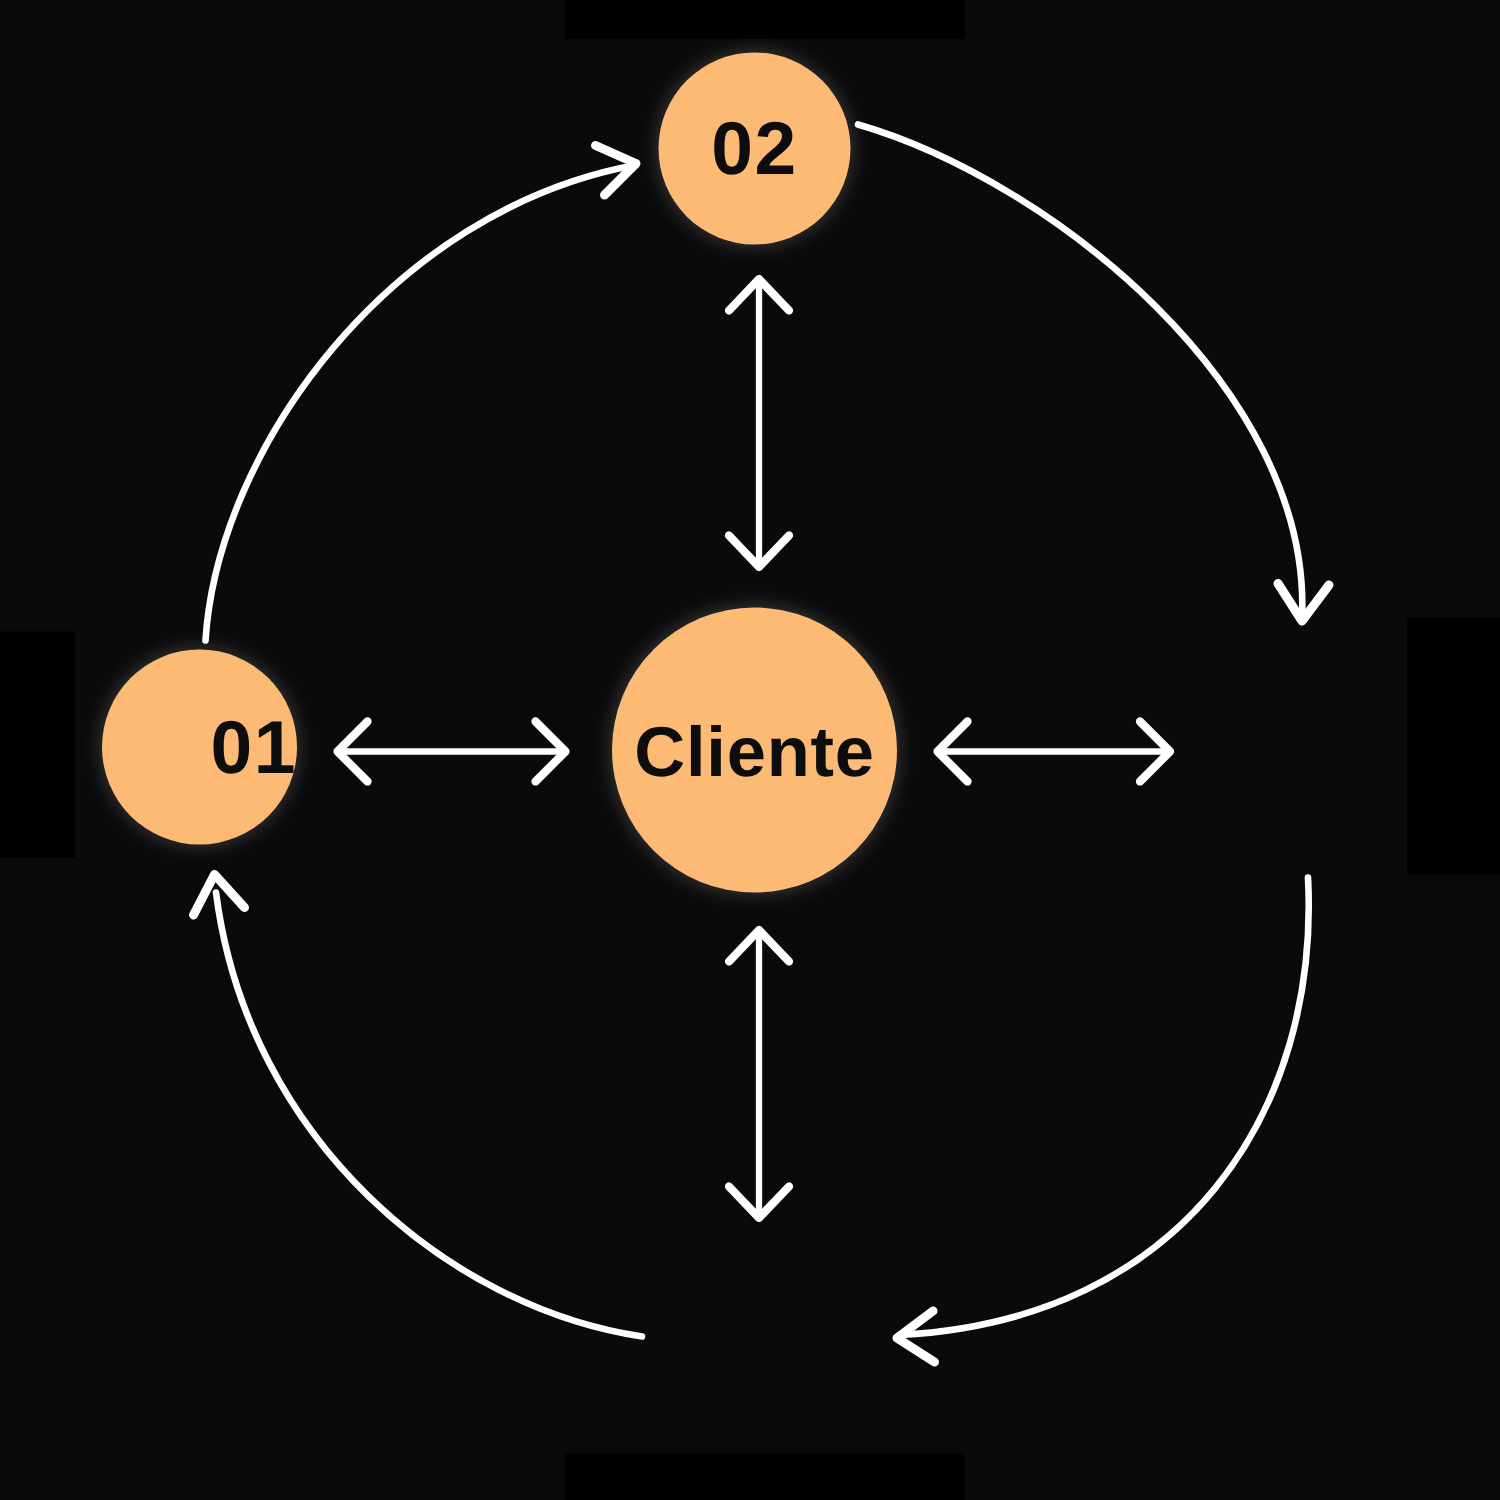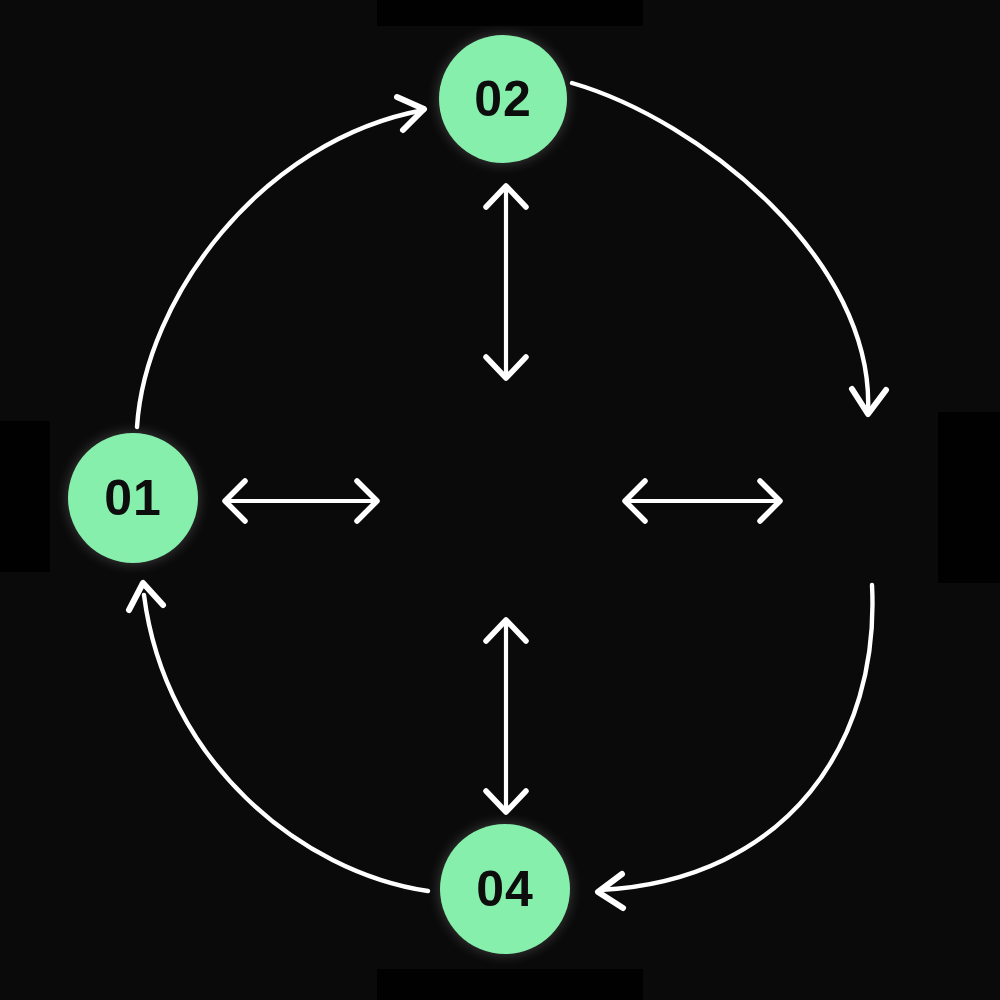--- a/index.html
+++ b/index.html
@@ -15,21 +15,21 @@
   .patch-right  { left:938px; top:412px; width:62px;  height:171px; }
 
   svg.arrow-layer { position:absolute; left:0; top:0; width:1000px; height:1000px; }
   .stroke { fill:none; stroke:#ffffff; stroke-linecap:round; stroke-linejoin:round; }
   .shaft   { stroke-width:4.2px; }
   .chev    { stroke-width:5.5px; }
   .arc     { stroke-width:4.4px; }
   .archev  { stroke-width:6px; }
 
   .node {
-    position:absolute; background:#86efac; border-radius:50%;
+    position:absolute; background:#fdba74; border-radius:50%;
     display:flex; align-items:center; justify-content:center;
     color:#0d0d0d; font-weight:700;
     box-shadow:0 0 14px rgba(255,255,255,0.22);
   }
   .node-num span   { font-size:50px; letter-spacing:1px; }
   .node-center span{ font-size:47px; letter-spacing:0.5px; }
 </style>
 </head>
 <body>
 
@@ -64,24 +64,24 @@
 
     <path class="stroke shaft" d="M 506 189 L 506 375"></path>
     <path class="stroke chev" d="M 486 207 L 506 186 L 526 207"></path>
     <path class="stroke chev" d="M 486 357 L 506 378 L 526 357"></path>
 
     <path class="stroke shaft" d="M 506 623 L 506 809"></path>
     <path class="stroke chev" d="M 486 641 L 506 620 L 526 641"></path>
     <path class="stroke chev" d="M 486 791 L 506 812 L 526 791"></path>
   </svg>
 
-  <div class="node node-num" style="left:68px;  top:433px; width:130px; height:130px;">
+  <div class="node node-num" style="left:68px;  top:433px; width:130px; height:130px;justify-content:flex-end;">
     <span>01</span>
   </div>
   <div class="node node-num" style="left:439px; top:35px;  width:128px; height:128px;">
     <span>02</span>
   </div>
-  <div class="node node-num" style="left:440px; top:824px; width:130px; height:130px;">
-    <span>04</span>
+
+  <div class="node node-center" style="left:408px; top:405px; width:190px; height:190px;">
+    <span>Cliente</span>
   </div>
-
 
 </div>
 
 </body></html>

